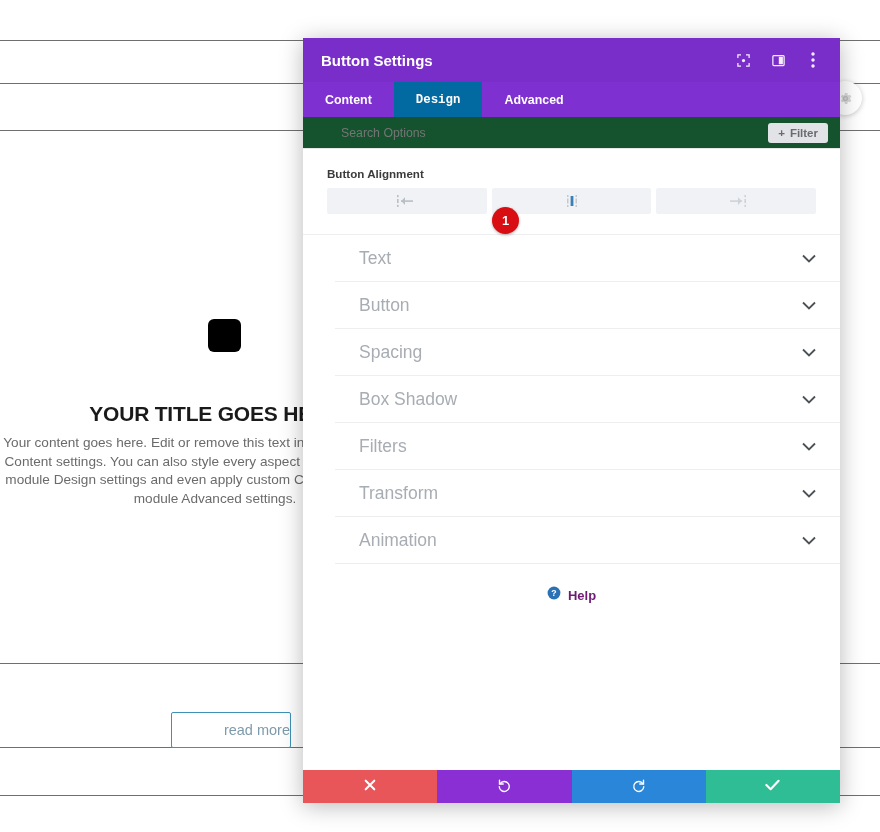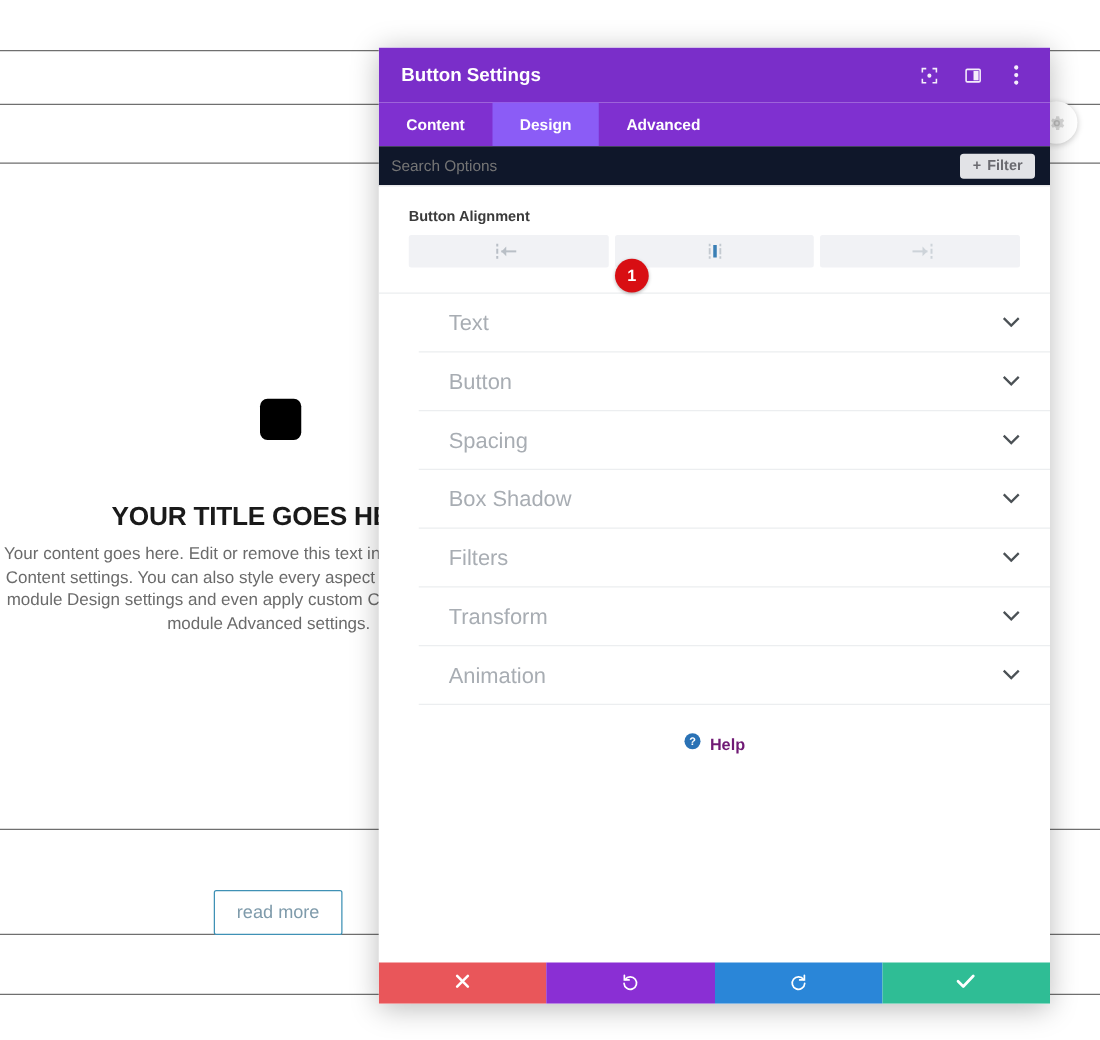--- a/index.html
+++ b/index.html
@@ -31,25 +31,25 @@
     font-size:21px; font-weight:bold; color:#1a1a1a;
     letter-spacing:-0.2px;
   }
   .preview-body {
     position:absolute; left:0; top:434px; width:430px;
     text-align:center; font-size:13.6px; line-height:18.6px;
     color:#6b6b6b;
   }
   .read-more {
     position:absolute; left:171px; top:712px;
-    width:103px; height:36px;
+    width:120px; height:36px;
     border:1px solid #3f91b5;
     background:#fff;
     color:#7f9bab; font-size:14.5px;
-    display:flex; align-items:center; justify-content:center;
+    display:flex; align-items:center; justify-content:flex-end;
     border-radius:2px;
   }
   .corner-circle {
     position:absolute; left:828px; top:81px;
     width:34px; height:34px; border-radius:50%;
     background:#ffffff;
     box-shadow:0 1px 5px rgba(0,0,0,.22);
     display:flex; align-items:center; justify-content:center;
   }
   .corner-circle svg { opacity:.45; }
@@ -80,26 +80,26 @@
   .tabbar {
     height:35px; background:#7f30d0;
     display:flex; align-items:stretch;
     flex:0 0 auto;
   }
   .tab {
     padding:0 22px;
     display:flex; align-items:center;
     color:#fff; font-size:12.4px; font-weight:bold;
   }
-  .tab.active { background:#8b5cf6; }
+  .tab.active { background:#0369a1;font-family:Liberation Mono, monospace; }
 
   .searchbar {
-    height:32px; background:#0f172a;
+    height:32px; background:#14532d;
     display:flex; align-items:center;
-    padding:0 12px 0 10px;
+    padding:0 12px 0 38px;
     border-bottom:1px solid #e8e8ea;
     flex:0 0 auto;
   }
   .search-input {
     flex:1; border:none; outline:none; background:transparent;
     font-size:12.3px; color:#9a9a9f;
     font-family:"Liberation Sans", sans-serif;
   }
   .filter-btn {
     background:#e2e3e7; color:#6a6a70;

